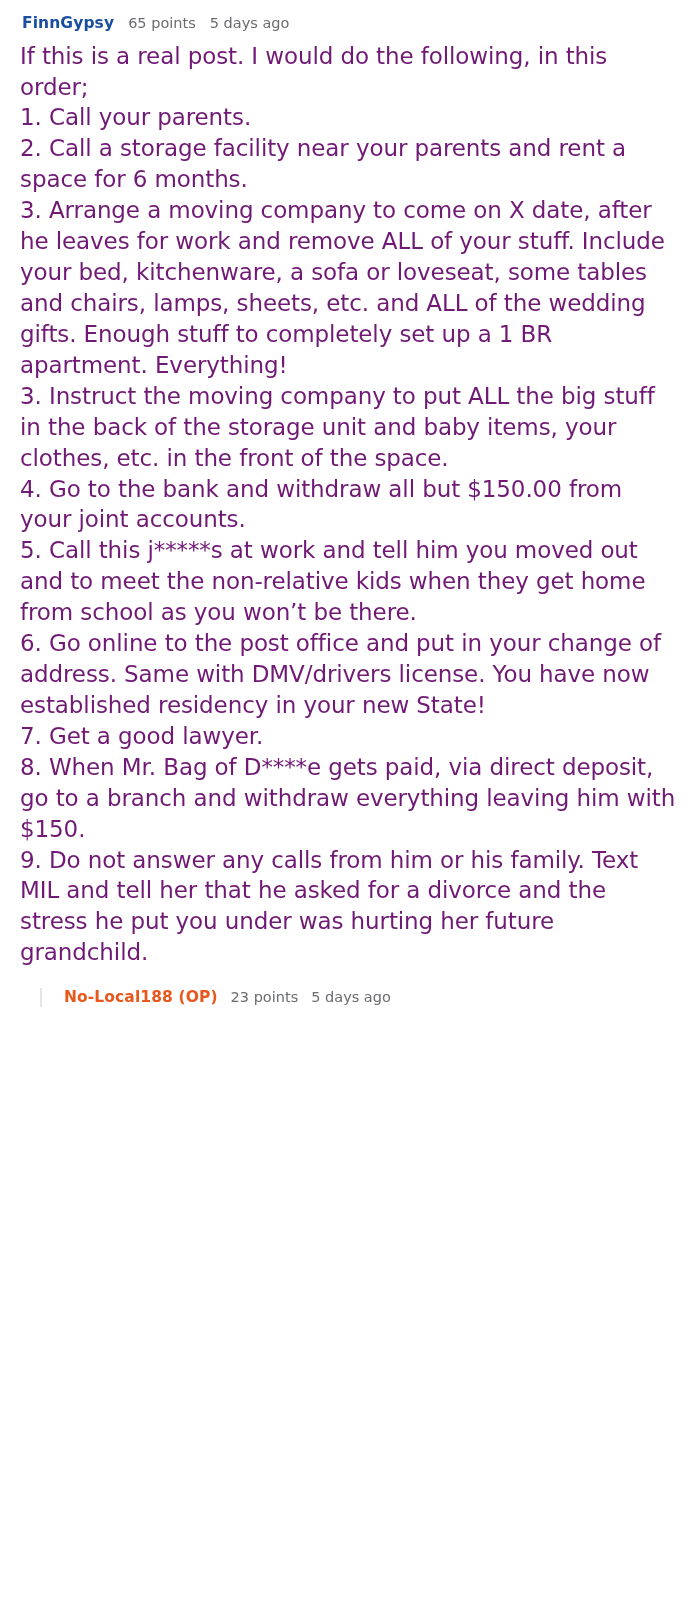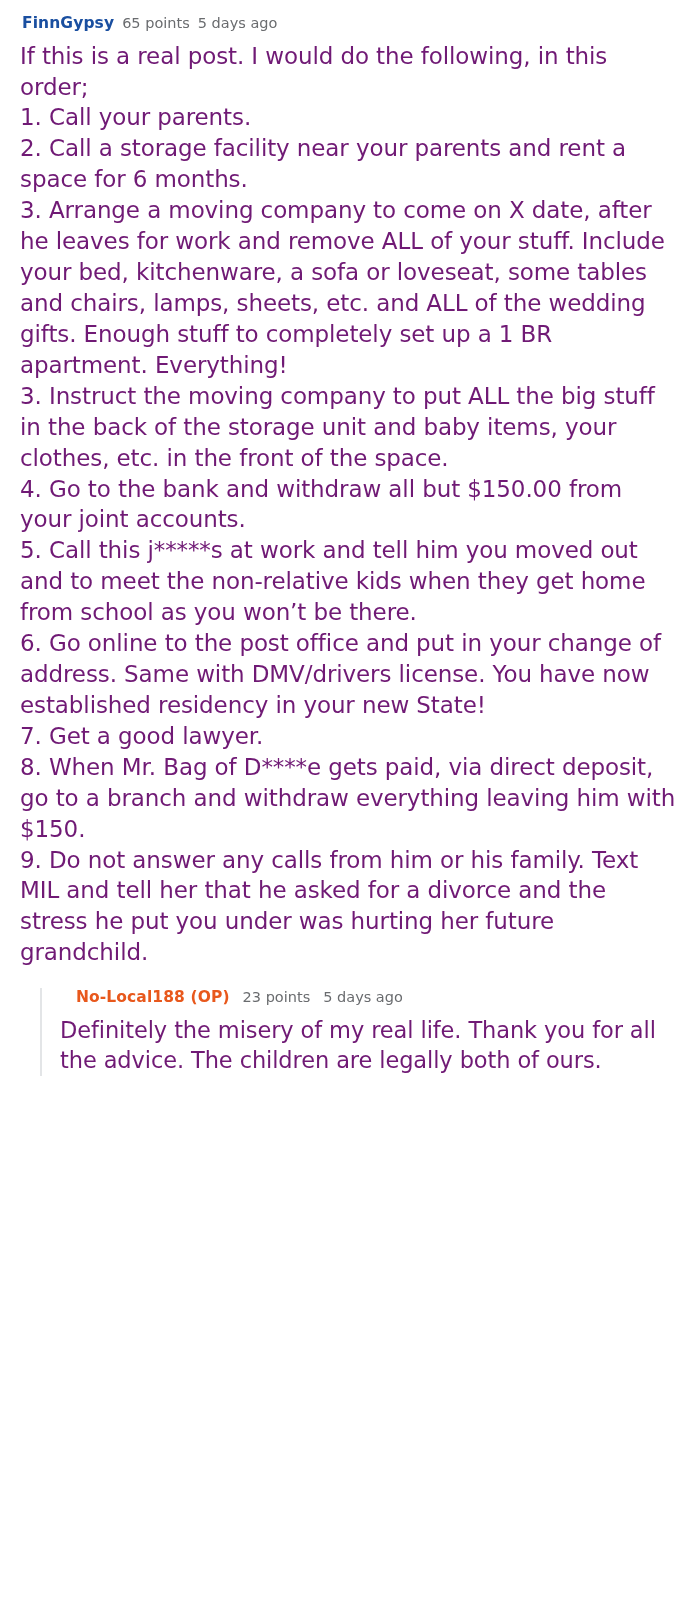--- a/index.html
+++ b/index.html
@@ -22,21 +22,21 @@
     position: relative;
   }
 
   
   .comment {
     position: relative;
   }
   .comment-meta {
     display: flex;
     align-items: baseline;
-    gap: 8px;
+    gap: 14px;
     margin: 0 0 8px 2px;
     line-height: 1.2;
   }
   .author {
     font-size: 15.5px;
     font-weight: bold;
     color: #1a4fa0;
     letter-spacing: 0.1px;
     white-space: nowrap;
   }
@@ -60,21 +60,21 @@
 
   
   .reply {
     margin-top: 20px;
     margin-left: 20px;
     padding-left: 18px;
     border-left: 2px solid #e3e5e7;
     position: relative;
   }
   .reply .comment-meta {
-    margin-left: 16px;
+    margin-left: 4px;
     gap: 13px;
   }
   .reply .body-text {
     font-size: 22.5px;
     line-height: 1.36;
   }
 </style>
 </head>
 <body>
 
@@ -97,17 +97,16 @@
 7. Get a good lawyer.
 8. When Mr. Bag of D****e gets paid, via direct deposit, go to a branch and withdraw everything leaving him with $150.
 9. Do not answer any calls from him or his family. Text MIL and tell her that he asked for a divorce and the stress he put you under was hurting her future grandchild.</div>
 
     <div class="reply">
       <div class="comment-meta">
         <span class="author op">No-Local188 (OP)</span>
         <span class="meta-text">23 points</span>
         <span class="meta-text">5 days ago</span>
       </div>
-      <div class="body-text">Definitely the misery of my real life. Thank you for all the advice. The children are legally both of ours.</div>
     </div>
   </div>
 
 </div>
 
 </body></html>

